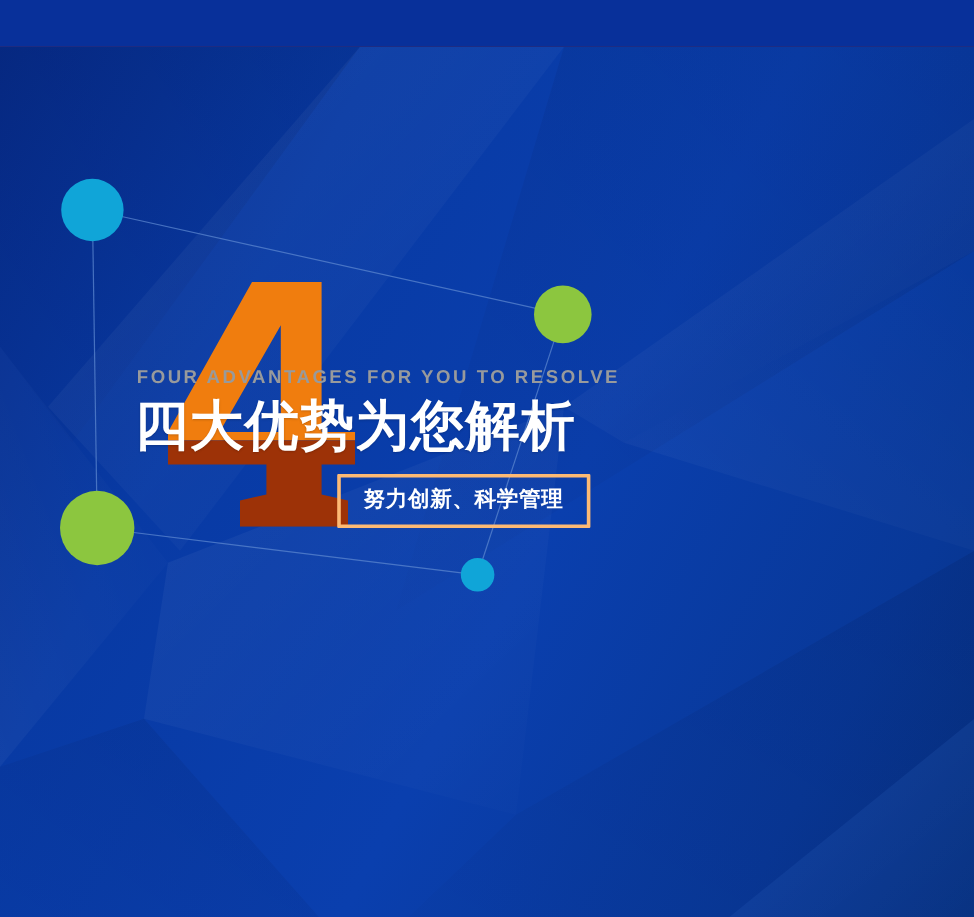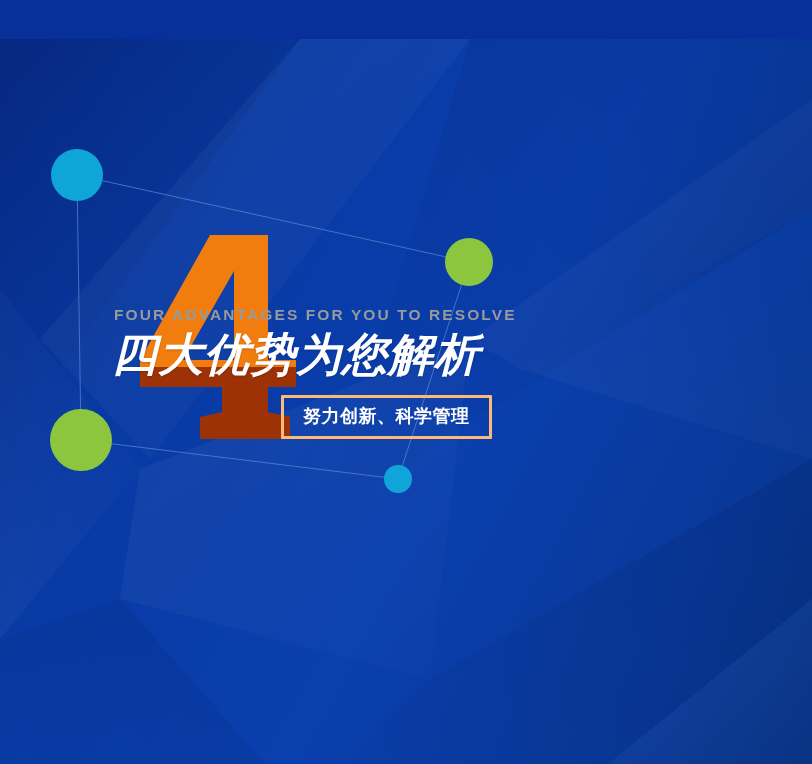--- a/index.html
+++ b/index.html
@@ -67,21 +67,20 @@
   }
   .headline {
     font-size: 45px;
     font-weight: 700;
     color: #ffffff;
     letter-spacing: 1px;
     line-height: 1.08;
     margin: 0;
     white-space: nowrap;
     text-shadow: 0 1px 2px rgba(0,0,0,0.18);
-    font-style: italic;
   }
   .tagline-row {
     margin-top: 16px;
     padding-left: 169px;
   }
   .tagline-box {
     display: inline-block;
     border: 3px solid #fdba74;
     padding: 9px 19px 10px 19px;
     border-radius: 1px;

